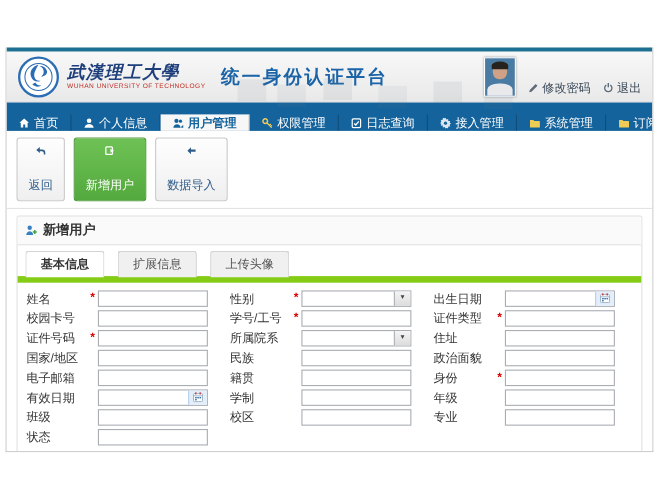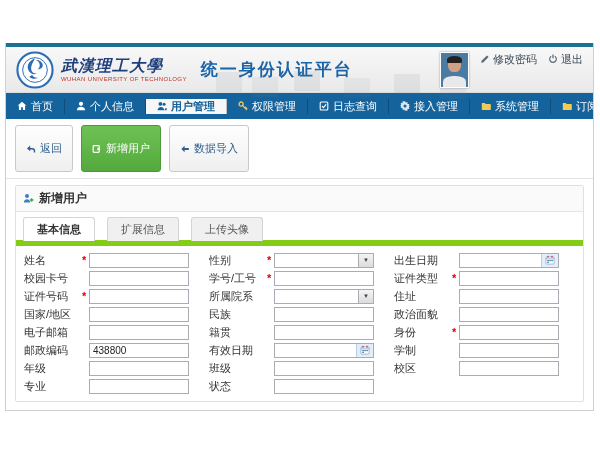--- a/index.html
+++ b/index.html
@@ -13,39 +13,39 @@
           border-bottom:1px solid #dcdcdc;display:flex;align-items:center;padding:0 10px;box-sizing:border-box;}
   .skyline{position:absolute;bottom:0;left:210px;width:26px;height:20px;background:rgba(110,130,145,.10);
            box-shadow:36px 5px 0 rgba(110,130,145,.09),78px -1px 0 rgba(110,130,145,.11),
            128px 6px 0 rgba(110,130,145,.08),178px 2px 0 rgba(110,130,145,.11),224px 7px 0 rgba(110,130,145,.08);}
   .logo{flex:0 0 auto;display:flex;}
   .uni-block{margin-left:7px;line-height:1;}
   .uni-name{font-family:"DejaVu Serif",serif;font-style:italic;font-weight:bold;font-size:16px;
             color:#1f3f7c;letter-spacing:1px;white-space:nowrap;}
   .uni-sub{font-size:6px;color:#c03028;letter-spacing:.4px;margin-top:2px;white-space:nowrap;}
   .platform-title{font-size:17px;font-weight:bold;color:#1b64a7;letter-spacing:2px;margin-left:14px;white-space:nowrap;}
-  .header-right{margin-left:auto;display:flex;align-items:flex-start;gap:11px;position:relative;z-index:2;}
+  .header-right{margin-left:auto;display:flex;align-items:flex-end;gap:11px;position:relative;z-index:2;}
   .avatar{position:relative;width:27px;height:34px;background:#4a7ba3;border:1px solid #fff;
           box-shadow:0 0 2px rgba(0,0,0,.35);overflow:hidden;}
   .avatar::before{content:"";position:absolute;left:7px;top:5px;width:13px;height:14px;background:#cfa287;border-radius:45%;}
   .avatar::after{content:"";position:absolute;left:2px;top:23px;width:23px;height:12px;background:#e9e9ec;border-radius:45% 45% 0 0;}
   .avatar .hair{position:absolute;left:6px;top:3px;width:15px;height:7px;background:#26231f;border-radius:50% 50% 10% 10%;z-index:1;}
   .hlink{display:flex;align-items:center;gap:3px;font-size:11px;color:#3c4b5a;cursor:pointer;white-space:nowrap;}
   .hlink .icon{color:#5b6b7a;}
   
-  .nav{display:flex;background:#15639c;height:26px;align-items:center;font-size:11px;}
+  .nav{display:flex;background:#15639c;height:26px;align-items:flex-end;font-size:11px;}
   .nav-item{display:flex;align-items:center;gap:4px;padding:0 11px;color:#fff;cursor:pointer;
             border-right:1px solid rgba(0,0,0,.22);white-space:nowrap;}
   .nav-item:first-child{border-left:none;}
   .nav-item.active{background:#f7f7f7;color:#15639c;font-weight:bold;}
   .icon{display:inline-flex;width:10px;height:10px;align-items:center;justify-content:center;flex:0 0 auto;}
   .icon svg{display:block;}
   
   .toolbar{display:flex;gap:8px;padding:6px 9px;border-bottom:1px solid #e3e3e3;}
-  .btn{display:inline-flex;align-items:center;gap:4px;font-size:11px;padding:16px 10px;border-radius:3px;cursor:pointer;line-height:13px;}
+  .btn{display:inline-flex;align-items:center;gap:21px;font-size:11px;padding:6px 10px;border-radius:3px;cursor:pointer;line-height:13px;flex-direction:column;}
   .btn-light{background:linear-gradient(#fefefe,#efefef);border:1px solid #c9c9c9;color:#2f5d8a;}
   .btn-green{background:linear-gradient(#6ec255,#54a93e);border:1px solid #4c9a37;color:#fff;}
   .btn-blue{background:linear-gradient(#4c8ac2,#3a72a8);border:1px solid #33658f;color:#fff;}
   
   .panel{margin:6px 9px 0;border:1px solid #e0e0e0;border-radius:2px;}
   .panel-head{display:flex;align-items:center;gap:5px;background:#fafafa;padding:4px 7px;
               border-bottom:1px solid #e4e4e4;font-size:12px;font-weight:bold;color:#333;}
   .tabs{display:flex;gap:12px;padding:4px 7px 0;border-bottom:6px solid #84cc16;}
   .tab{font-size:11px;padding:4px 13px;border:1px solid #d4d4d4;border-bottom:none;border-radius:3px 3px 0 0;
        background:#f0f0f0;color:#555;cursor:pointer;position:relative;top:1px;}
@@ -345,27 +345,20 @@
             </span>
           </div>
           <div class="field">
             <span class="flabel">身份</span>
             <span class="req">*</span>
             <span class="ctrl">
               <input style="">
             </span>
           </div>
           <div class="field">
-            <span class="flabel">邮政编码</span>
-            <span class="req"></span>
-            <span class="ctrl">
-              <input value="438800" style="">
-            </span>
-          </div>
-          <div class="field">
             <span class="flabel">有效日期</span>
             <span class="req"></span>
             <span class="ctrl">
               <input style="">
               <span class="cal-btn">
                 <svg viewBox="0 0 11 11" width="10" height="10">
                   <rect x="1" y="2" width="9" height="8" rx="1" fill="#fff" stroke="#8aa4bf" stroke-width="0.8"></rect>
                   <path d="M1 4.2h9" stroke="#8aa4bf" stroke-width="0.8"></path>
                   <rect x="2.6" y="0.7" width="1.4" height="2.2" rx="0.4" fill="#c43b3b"></rect>
                   <rect x="7" y="0.7" width="1.4" height="2.2" rx="0.4" fill="#c43b3b"></rect>

